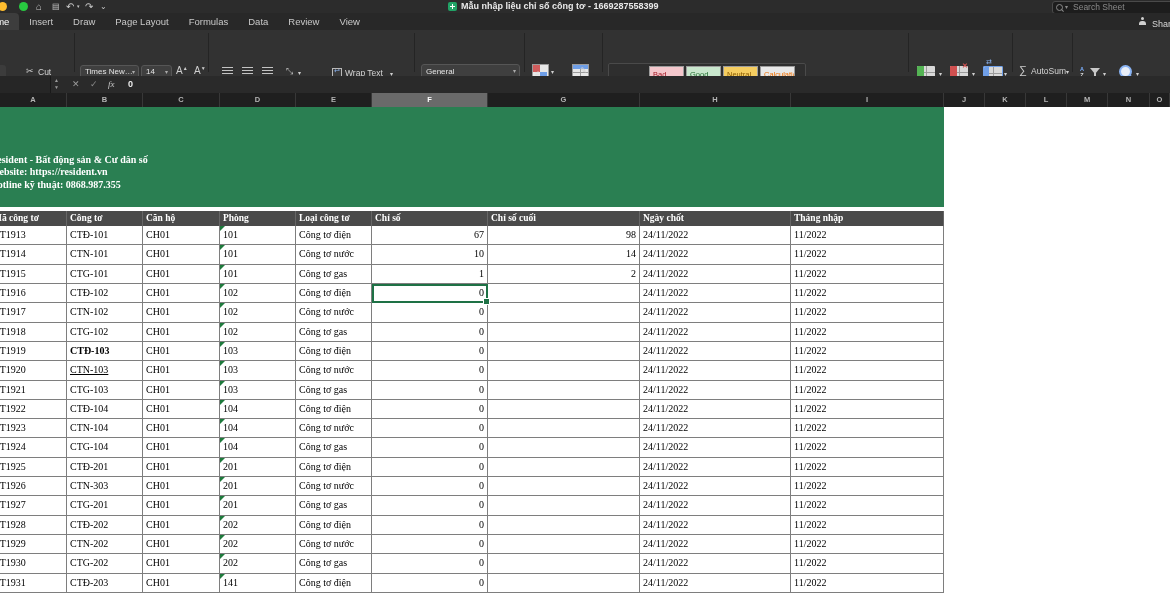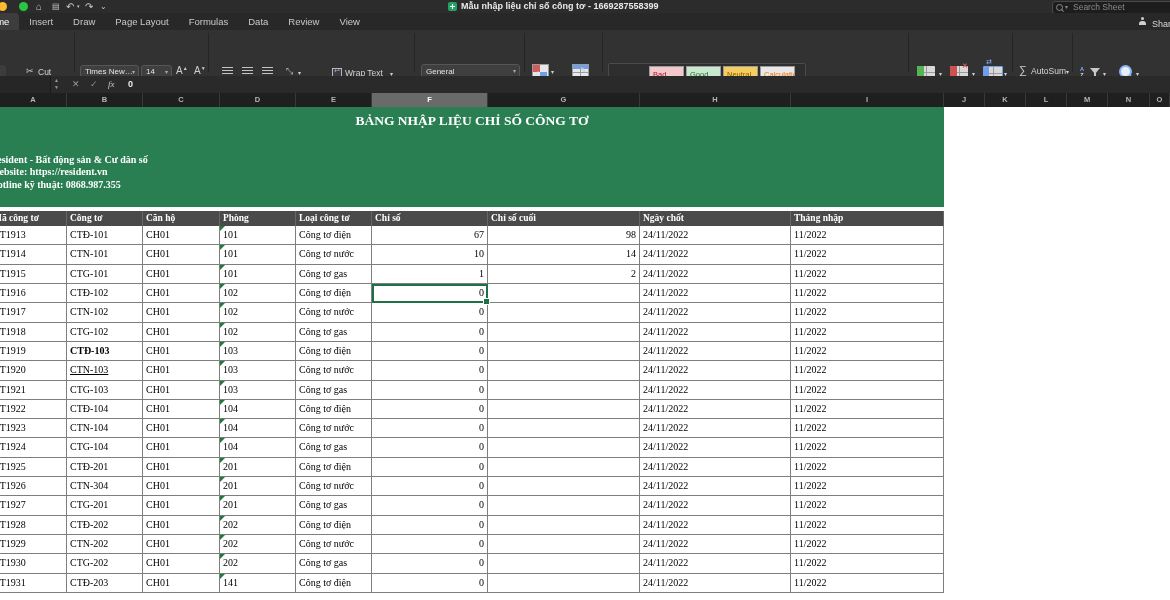--- a/index.html
+++ b/index.html
@@ -325,21 +325,20 @@
       <div class="colh" style="width: 41px;">J</div>
       <div class="colh" style="width: 41px;">K</div>
       <div class="colh" style="width: 41px;">L</div>
       <div class="colh" style="width: 41px;">M</div>
       <div class="colh" style="width: 42px;">N</div>
       <div class="colh" style="width: 20px;">O</div>
     </div>
 
   <div id="sheet">
     <div id="banner">
-      <div class="btitle">BẢNG NHẬP LIỆU CHỈ SỐ CÔNG TƠ</div>
       <div class="binfo">
         <div>Resident - Bất động sản &amp; Cư dân số</div>
         <div>Website: https://resident.vn</div>
         <div>Hotline kỹ thuật: 0868.987.355</div>
       </div>
     </div>
     <div id="grid">
         <div class="hrow">
           <div class="hcell" style="width: 76px; padding-left: 2px;">Mã công tơ</div>
           <div class="hcell" style="width: 76px;">Công tơ</div>
@@ -489,21 +488,21 @@
           <div class="dcell" style="width: 77px;">CH01</div>
           <div class="dcell flag" style="width: 76px;">201</div>
           <div class="dcell" style="width: 76px;">Công tơ điện</div>
           <div class="dcell num" style="width: 116px;">0</div>
           <div class="dcell num" style="width: 152px;"></div>
           <div class="dcell" style="width: 151px;">24/11/2022</div>
           <div class="dcell" style="width: 153px;">11/2022</div>
         </div>
         <div class="drow">
           <div class="dcell" style="width: 76px; padding-left: 2px;">CT1926</div>
-          <div class="dcell" style="width: 76px;">CTN-304</div>
+          <div class="dcell" style="width: 76px;">CTN-303</div>
           <div class="dcell" style="width: 77px;">CH01</div>
           <div class="dcell flag" style="width: 76px;">201</div>
           <div class="dcell" style="width: 76px;">Công tơ nước</div>
           <div class="dcell num" style="width: 116px;">0</div>
           <div class="dcell num" style="width: 152px;"></div>
           <div class="dcell" style="width: 151px;">24/11/2022</div>
           <div class="dcell" style="width: 153px;">11/2022</div>
         </div>
         <div class="drow">
           <div class="dcell" style="width: 76px; padding-left: 2px;">CT1927</div>

